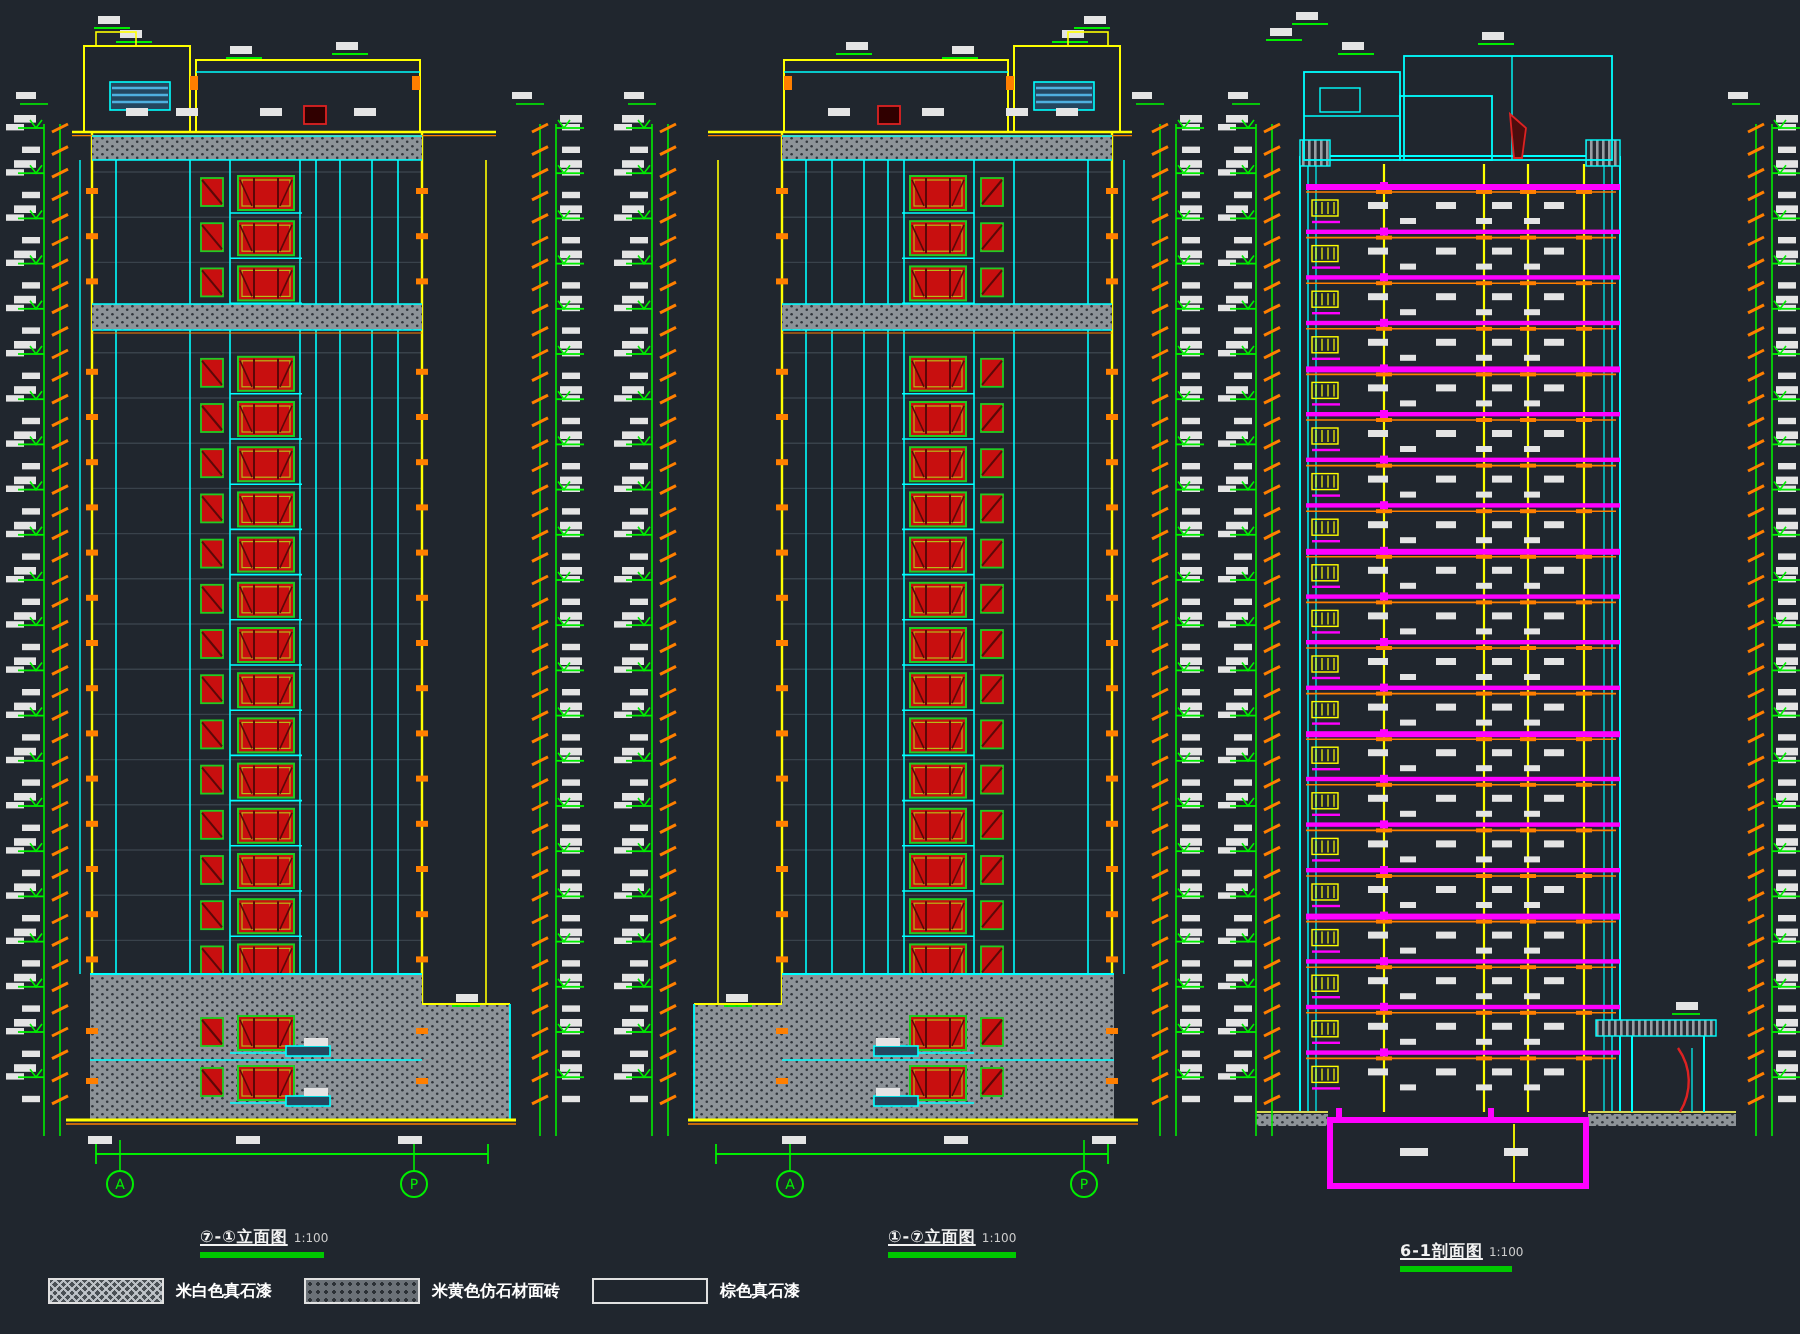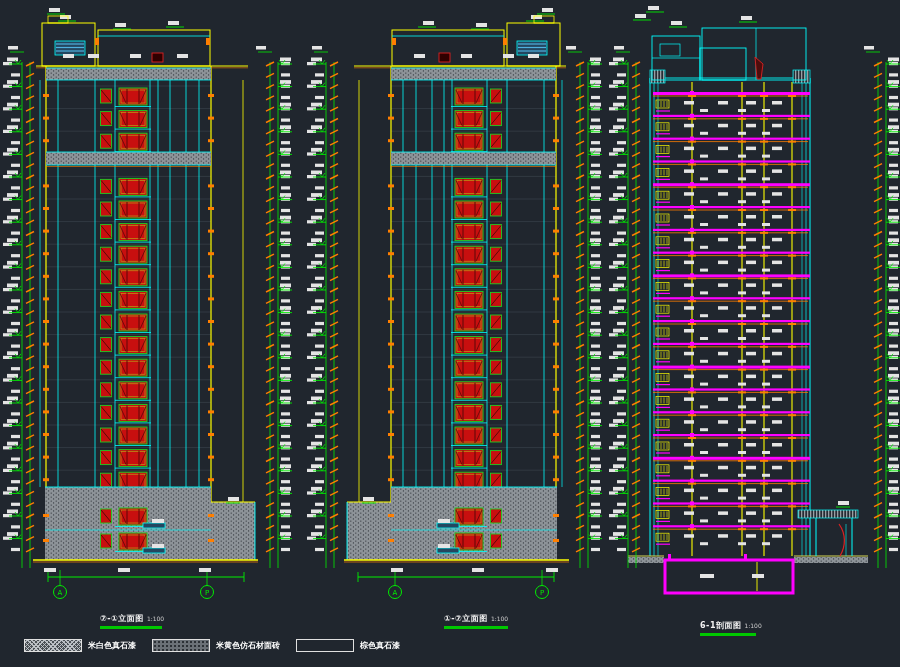--- a/index.html
+++ b/index.html
@@ -1,20 +1,20 @@
 <!DOCTYPE html>
 <html><head>
 <meta charset="utf-8">
 <style>
   html,body{margin:0;padding:0;background:#14181d;}
   .canvas{position:relative;width:900px;height:667px;background:#20262e;overflow:hidden;
           font-family:"DejaVu Sans",sans-serif;}
   svg{position:absolute;left:0;top:0;}
   .title{position:absolute;text-align:center;color:#f2f2f2;white-space:nowrap;}
-  .tmain{font-size:8px;font-weight:bold;letter-spacing:.5px;}
+  .tmain{font-size:8px;font-weight:bold;letter-spacing:.5px;text-decoration:underline;}
   .tscale{font-size:6px;color:#cccccc;margin-left:3px;}
   .underline{height:2.5px;background:#00c800;margin-top:1px;}
   .legend{position:absolute;left:24px;top:639px;display:flex;align-items:center;gap:16px;}
   .litem{display:flex;align-items:center;gap:6px;}
   .sw{width:58px;height:13px;border:1px solid #e0e0e0;box-sizing:border-box;}
   .sw-cross{background-color:#4a5055;
     background-image:repeating-linear-gradient(45deg,rgba(195,200,205,.9) 0 1px,transparent 1px 3px),
                      repeating-linear-gradient(-45deg,rgba(195,200,205,.9) 0 1px,transparent 1px 3px);}
   .sw-dot{background-color:#6b7177;background-image:radial-gradient(#2c3136 .9px,transparent 1px);
     background-size:4px 4px;}

